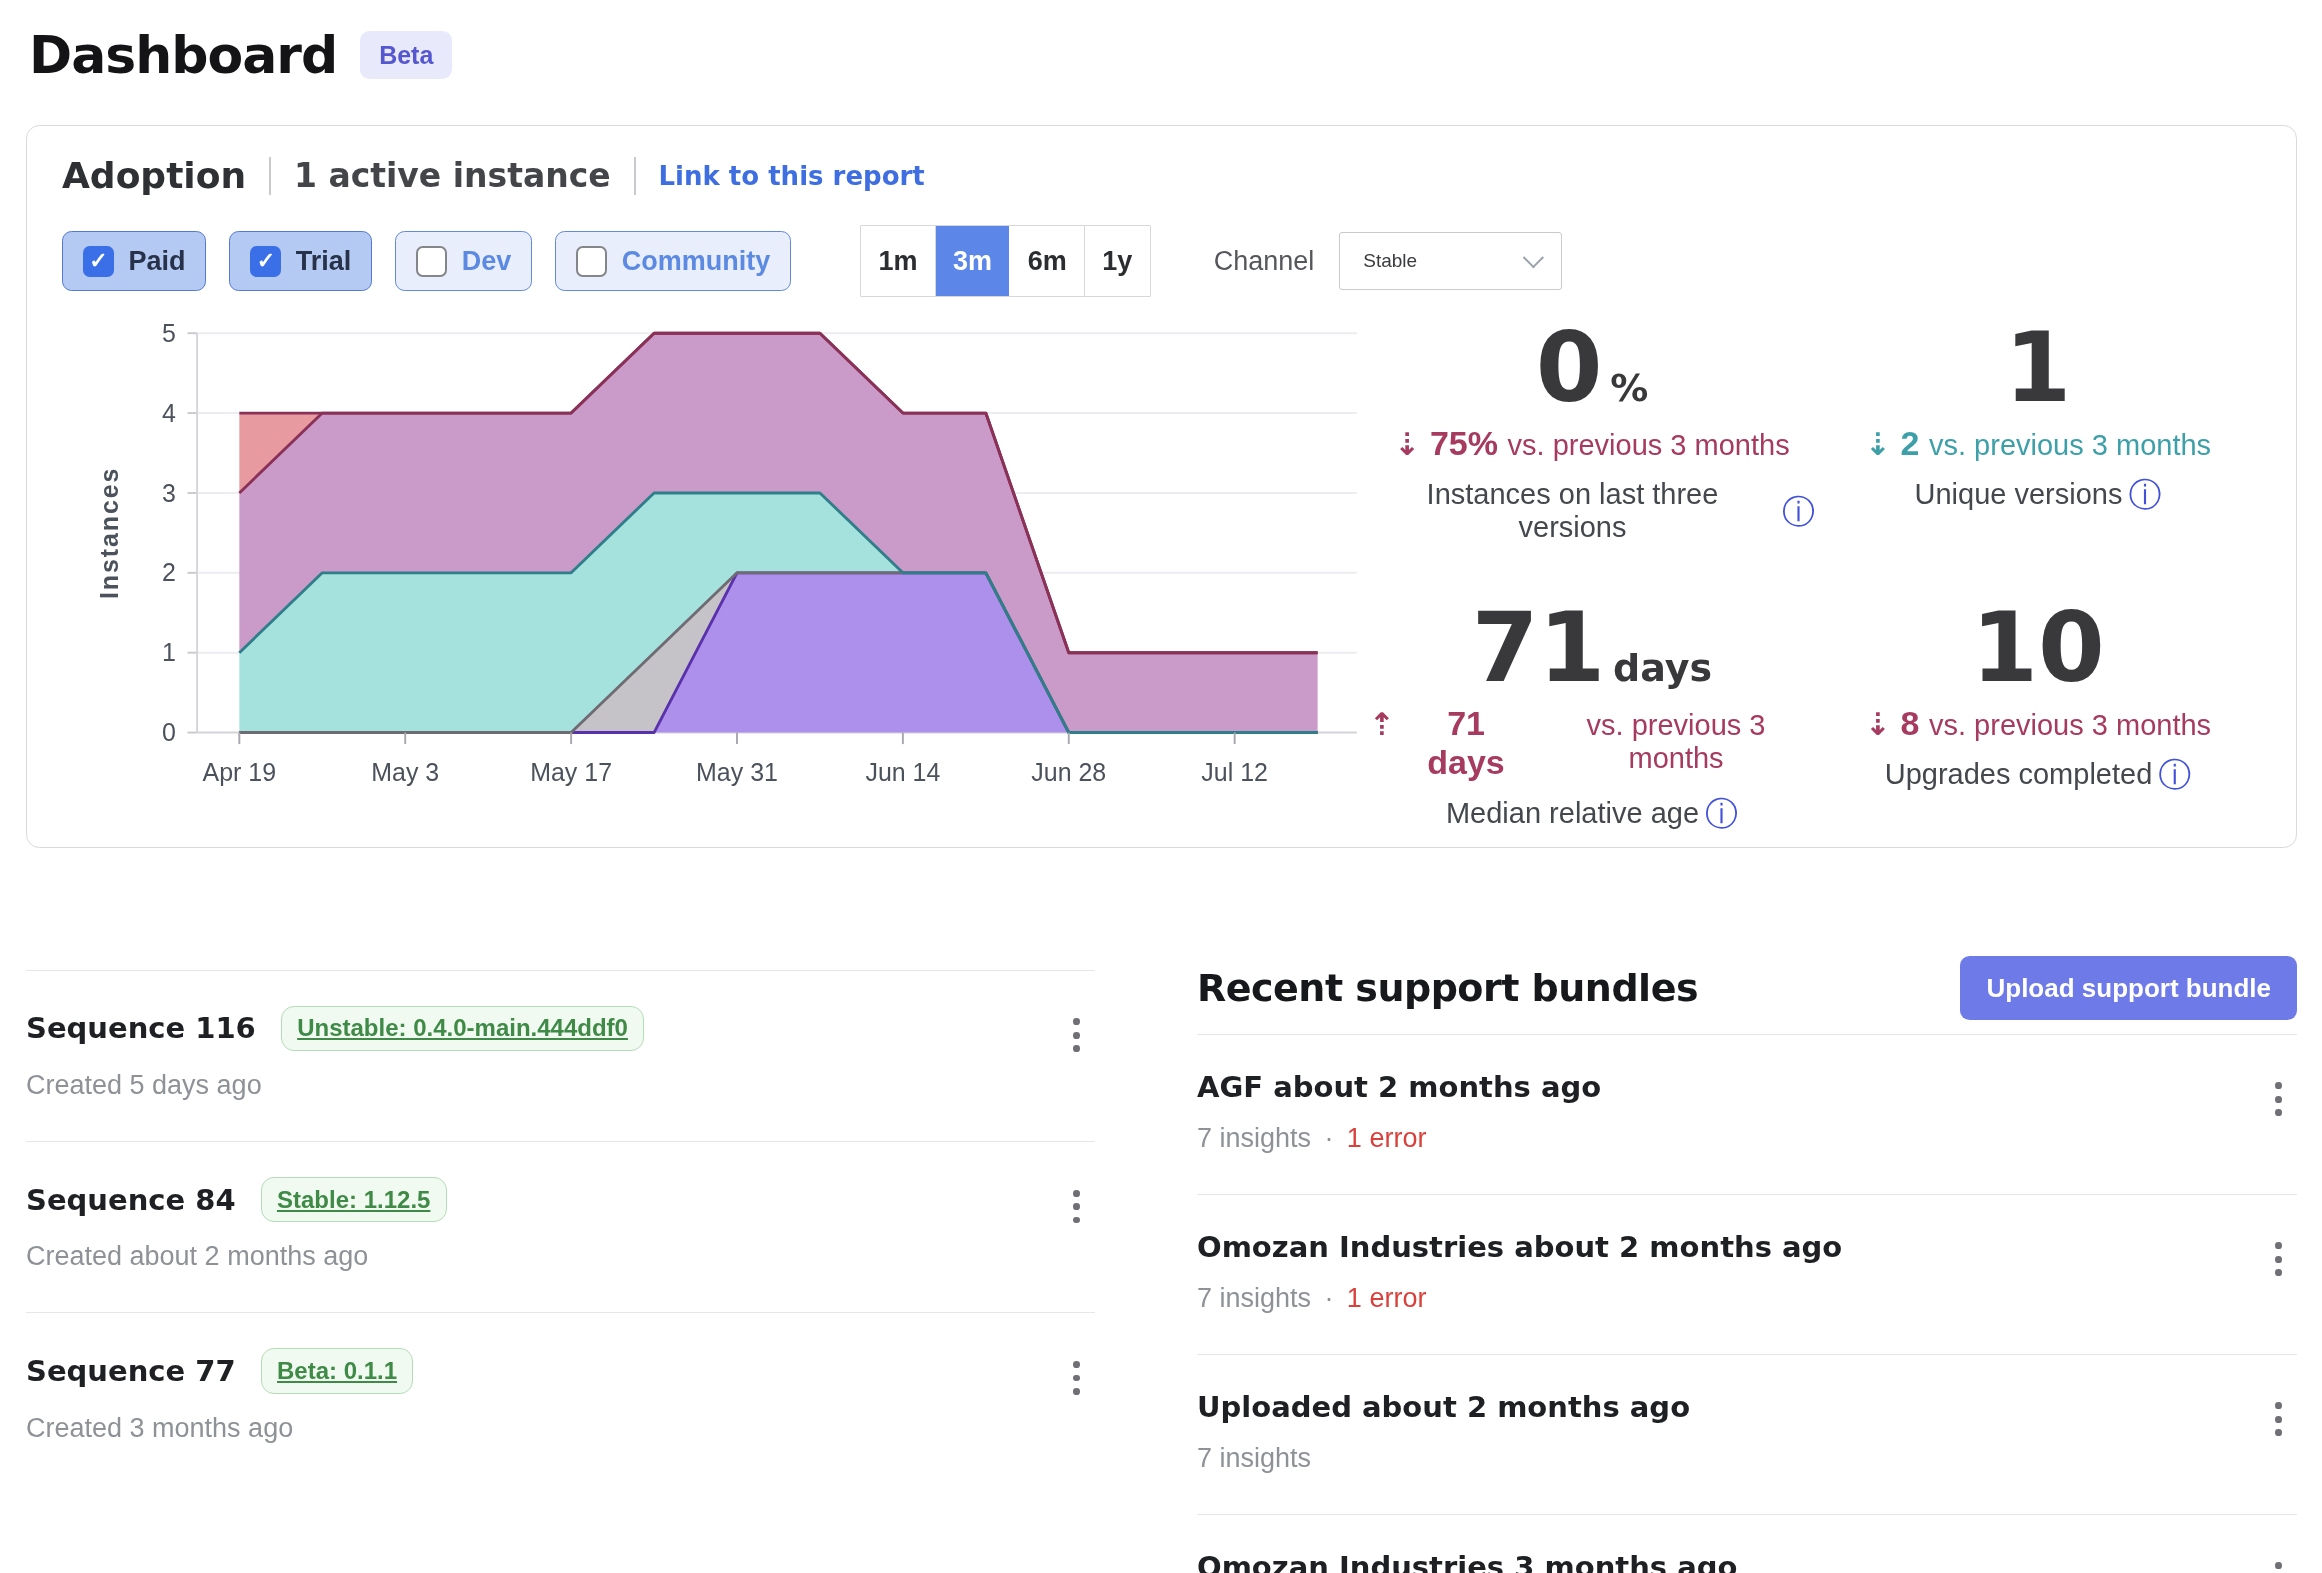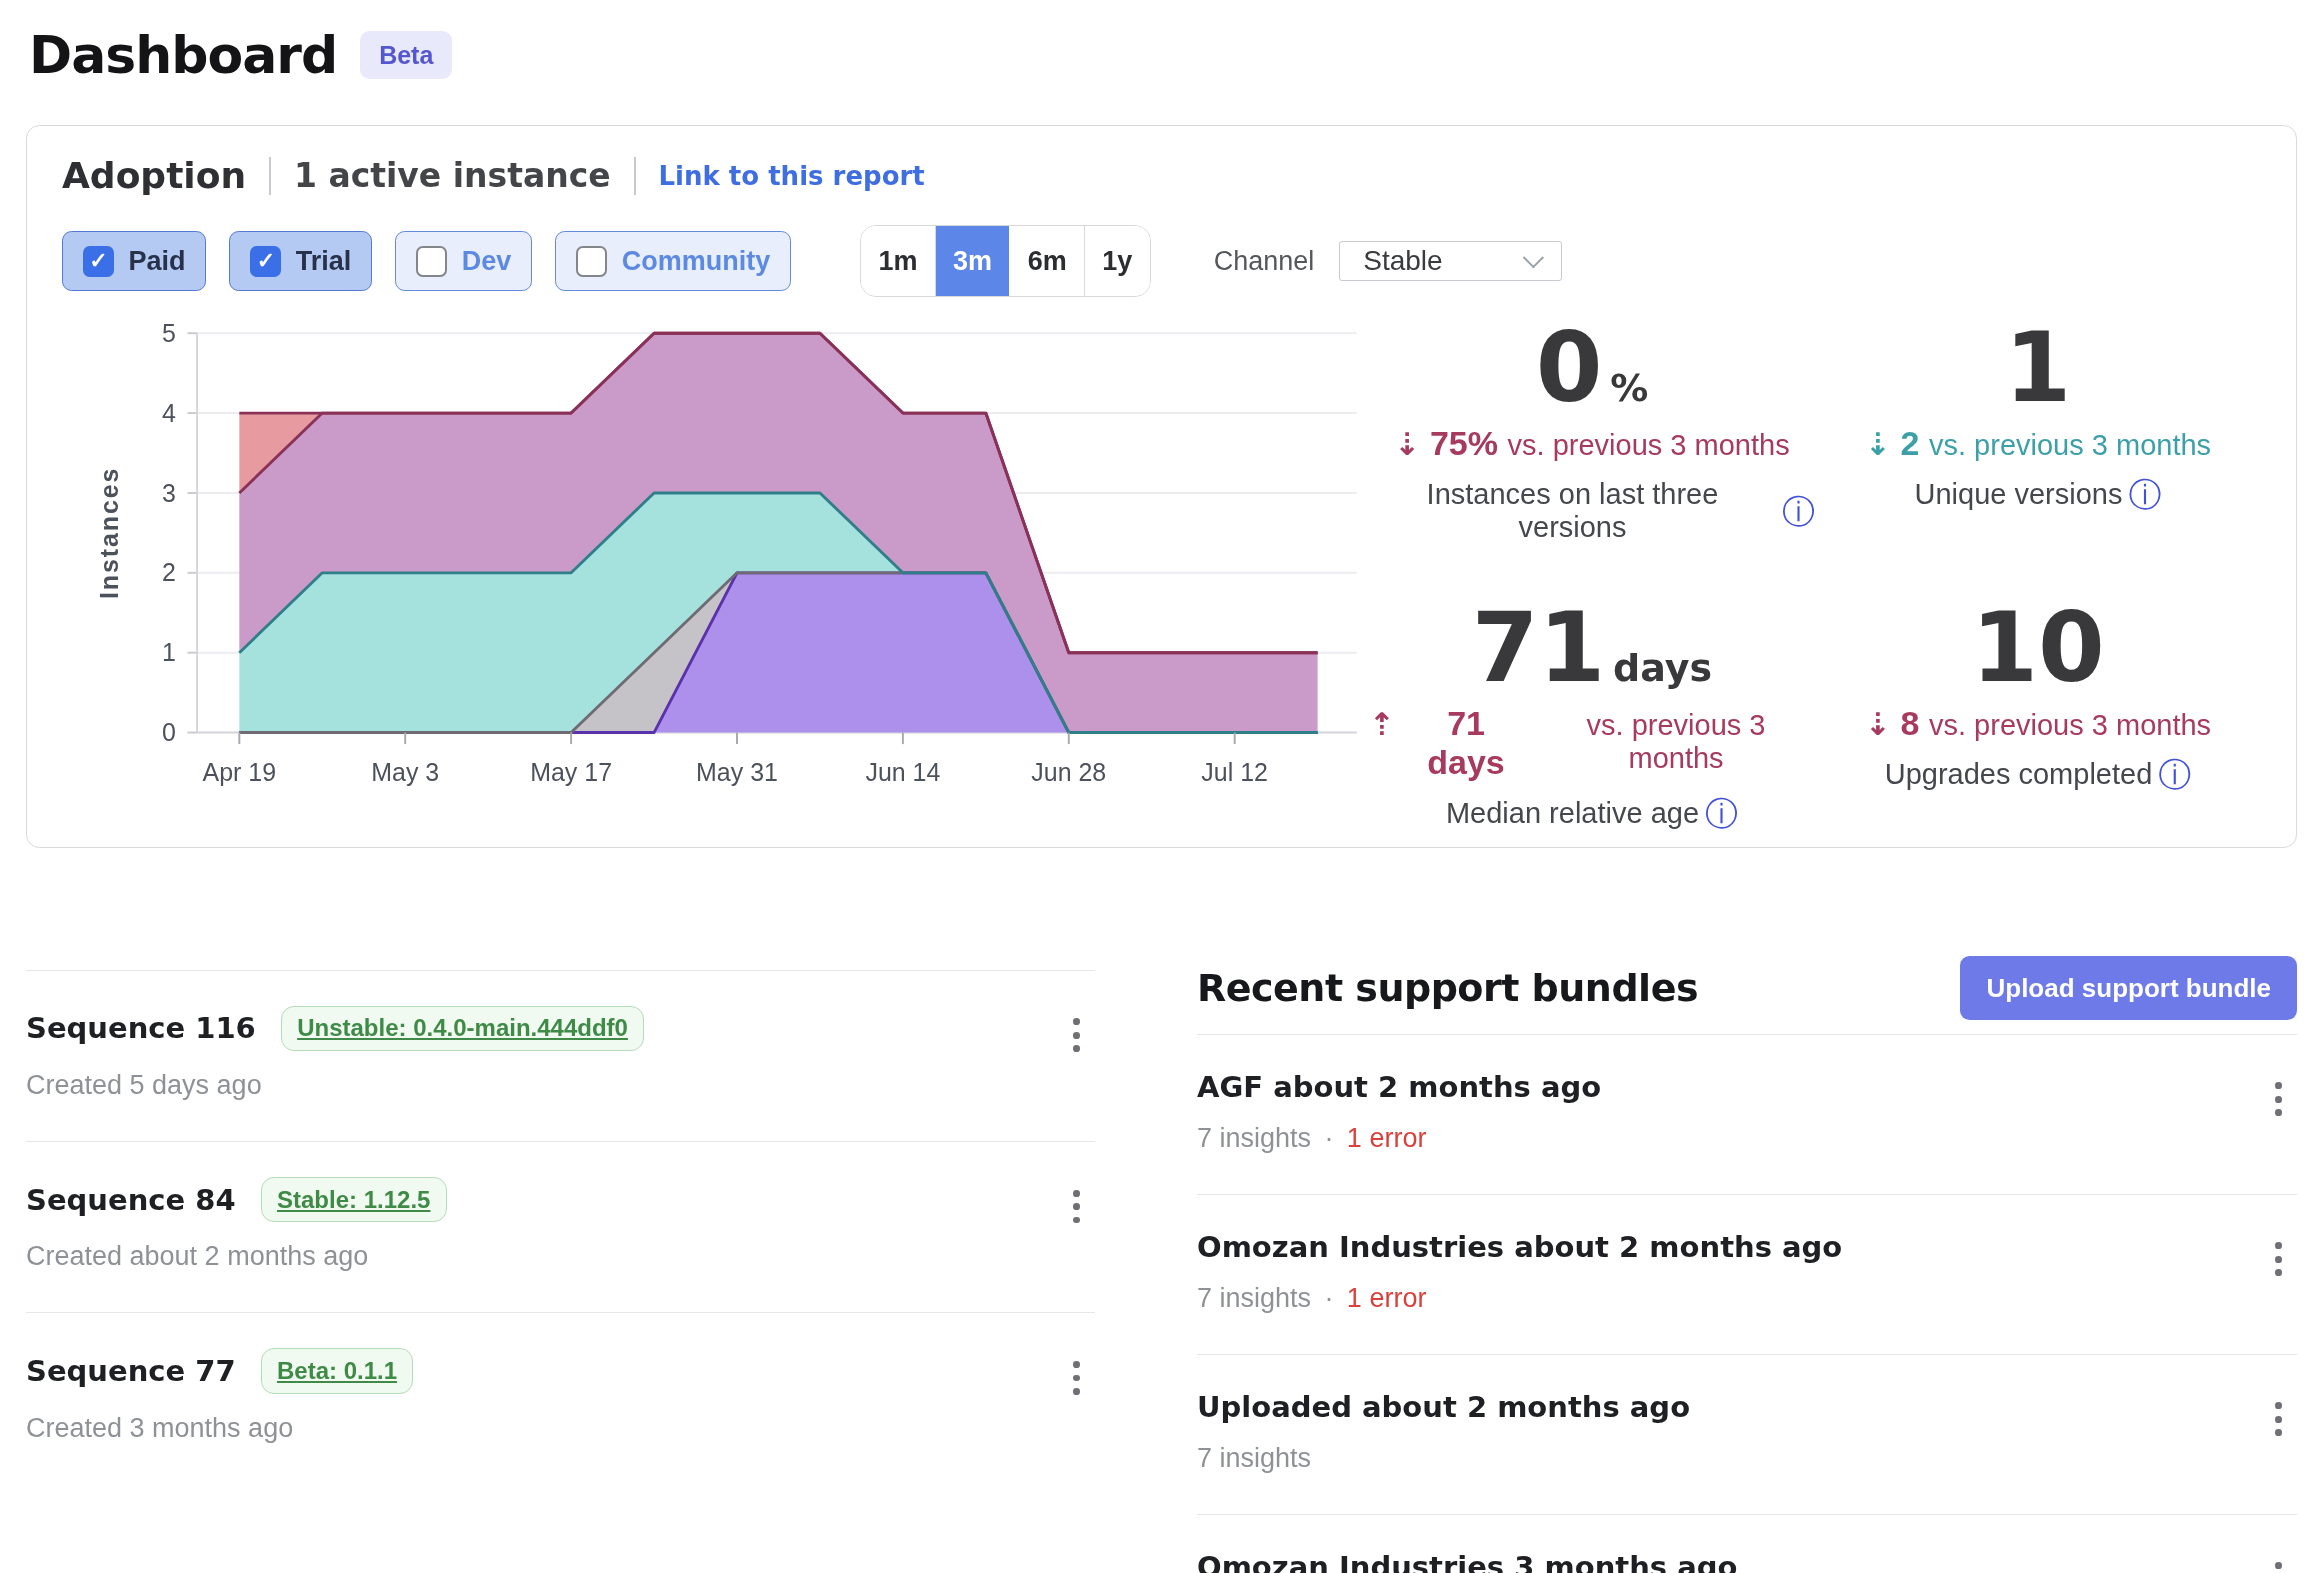--- a/index.html
+++ b/index.html
@@ -24,33 +24,33 @@
 
   .filter-row { display:flex; align-items:center; margin-top:29px; }
   .pill { display:flex; align-items:center; gap:14.4px; height:60px; padding:0 20px;
     border-radius:9.6px; border:1.9px solid; margin-right:23px; font-size:27px; font-weight:600; cursor:pointer; }
   .pill.checked { background:var(--pill-on-bg); border-color:var(--pill-on-border); color:#27314a; }
   .pill.unchecked { background:var(--pill-off-bg); border-color:var(--pill-off-border); color:var(--pill-off-text); }
   .cb { width:31px; height:31px; border-radius:6.7px; display:flex; align-items:center; justify-content:center; }
   .pill.checked .cb { background:var(--cb-blue); color:#fff; font-size:22px; font-weight:700; }
   .pill.unchecked .cb { background:#fff; border:2.9px solid #85868a; }
 
-  .range-group { display:flex; margin-left:46px; border:1.9px solid #d8d8dc; border-radius:16px;
+  .range-group { display:flex; margin-left:46px; border:1.9px solid #d8d8dc; border-radius:1px;
     overflow:hidden; height:72px; }
   .range { min-width:63px; padding:0 17.3px; display:flex; align-items:center; justify-content:center;
     background:#fff; font-size:27px; font-weight:600; color:#2c2d30; cursor:pointer; }
   .range + .range { border-left:1.9px solid #d8d8dc; }
   .range.active { background:var(--range-active); color:#fff; }
   .range.active + .range { border-left-color:transparent; }
 
   .channel-wrap { display:flex; align-items:center; margin-left:63px; }
   .channel-label { font-size:27px; color:#55575b; }
-  .select { margin-left:25px; width:223px; height:40px; border:1.9px solid #c7cad1; border-radius:3px;
+  .select { margin-left:25px; width:223px; height:58px; border:1.9px solid #c7cad1; border-radius:3px;
     display:flex; align-items:center; justify-content:space-between; padding:0 23px; cursor:pointer;
-    font-size:28px; color:#3a3b3e; background:#fff; }
+    font-size:19px; color:#3a3b3e; background:#fff; }
   .chev { width:15.4px; height:15.4px; border-right:2.9px solid #9aa2ac; border-bottom:2.9px solid #9aa2ac;
     transform:rotate(45deg) translateY(-3.8px); }
 
   .card-body { display:flex; margin-top:17.3px; }
   #chart { width:1307px; height:480px; flex:none; }
   #chart svg { width:100%; height:100%; }
 
   .stats-grid { flex:1; display:grid; grid-template-columns:1fr 1fr; row-gap:56px;
     align-content:start; margin-top:5.8px; }
   .stat { text-align:center; }

